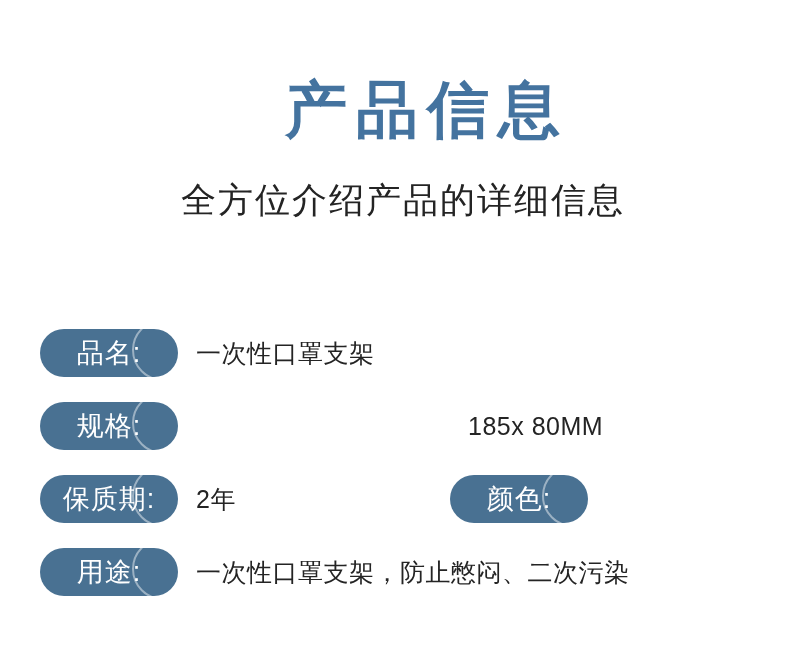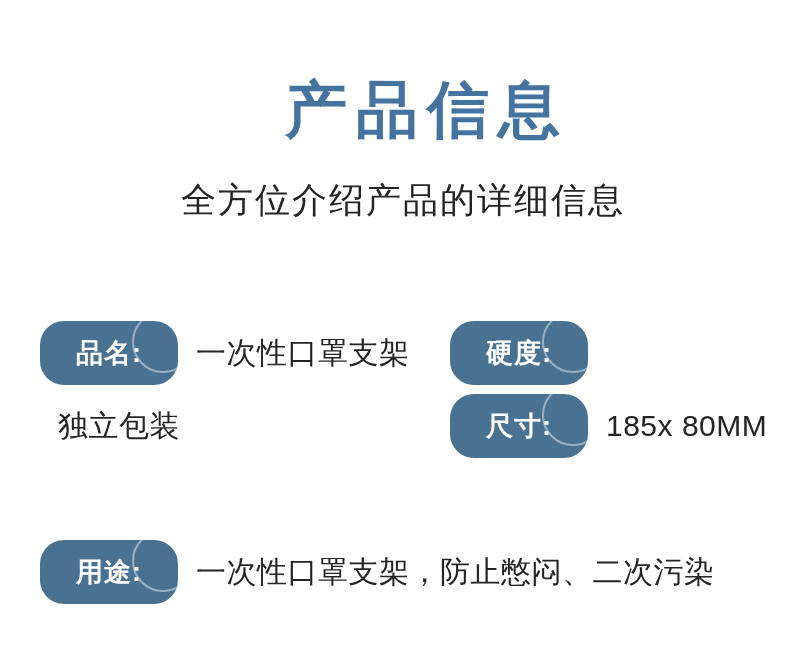--- a/index.html
+++ b/index.html
@@ -63,26 +63,26 @@
     flex: 0 0 410px;
   }
   .spec-pair.full {
     width: 712px;
     flex: 0 0 712px;
   }
   .pill {
     position: relative;
     flex: 0 0 138px;
     width: 138px;
-    height: 64px;
+    height: 48px;
     border-radius: 24px;
     background: var(--pill-color, #497192);
     color: #ffffff;
     font-size: 27px;
-    font-weight: 700;
+    font-weight: 400;
     letter-spacing: 1px;
     display: flex;
     align-items: center;
     justify-content: center;
     overflow: hidden;
     box-sizing: border-box;
   }
   
   .pill::after {
     content: "";
@@ -90,21 +90,21 @@
     right: -16px;
     top: -10px;
     width: 62px;
     height: 62px;
     border-radius: 50%;
     border: 2px solid rgba(255,255,255,0.45);
     box-sizing: border-box;
   }
   .spec-value {
     margin-left: 18px;
-    font-size: 30px;
+    font-size: 25px;
     color: var(--text-color, #262626);
     white-space: nowrap;
     letter-spacing: 0.5px;
   }
 </style>
 </head>
 <body>
 
 <div class="canvas">
 
@@ -112,36 +112,39 @@
   <div class="page-subtitle">全方位介绍产品的详细信息</div>
 
   <div class="specs">
 
     <div class="spec-row">
       <div class="spec-pair left-col">
         <div class="pill">品名:</div>
         <div class="spec-value">一次性口罩支架</div>
       </div>
       <div class="spec-pair">
-        <div class="pill">硬度:</div>
       </div>
     </div>
 
     <div class="spec-row">
       <div class="spec-pair left-col">
-        <div class="spec-value">独立包装</div>
+        <div class="pill">规格:</div>
       </div>
       <div class="spec-pair">
-        <div class="pill">尺寸:</div>
         <div class="spec-value">185x 80MM</div>
       </div>
     </div>
 
     <div class="spec-row">
+      <div class="spec-pair left-col">
+        <div class="pill">保质期:</div>
+        <div class="spec-value">2年</div>
+      </div>
       <div class="spec-pair">
+        <div class="pill">颜色:</div>
       </div>
     </div>
 
     <div class="spec-row">
       <div class="spec-pair full">
         <div class="pill">用途:</div>
         <div class="spec-value">一次性口罩支架，防止憋闷、二次污染</div>
       </div>
     </div>
 

